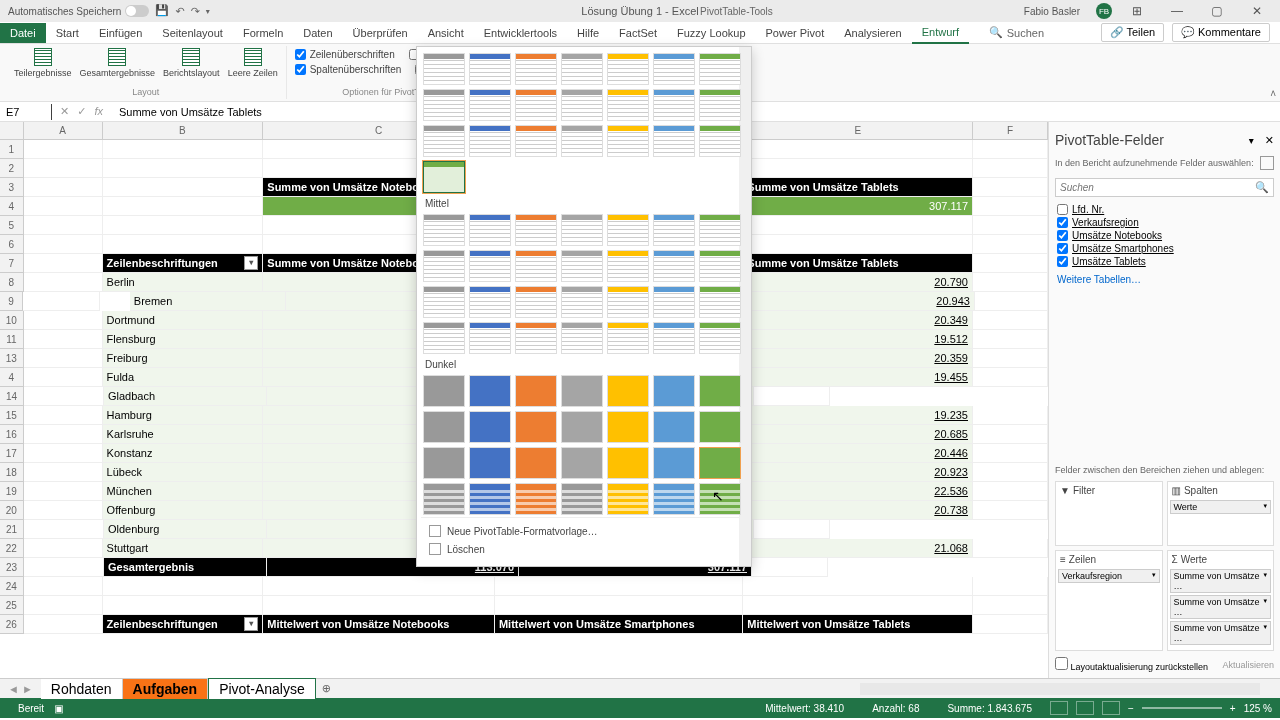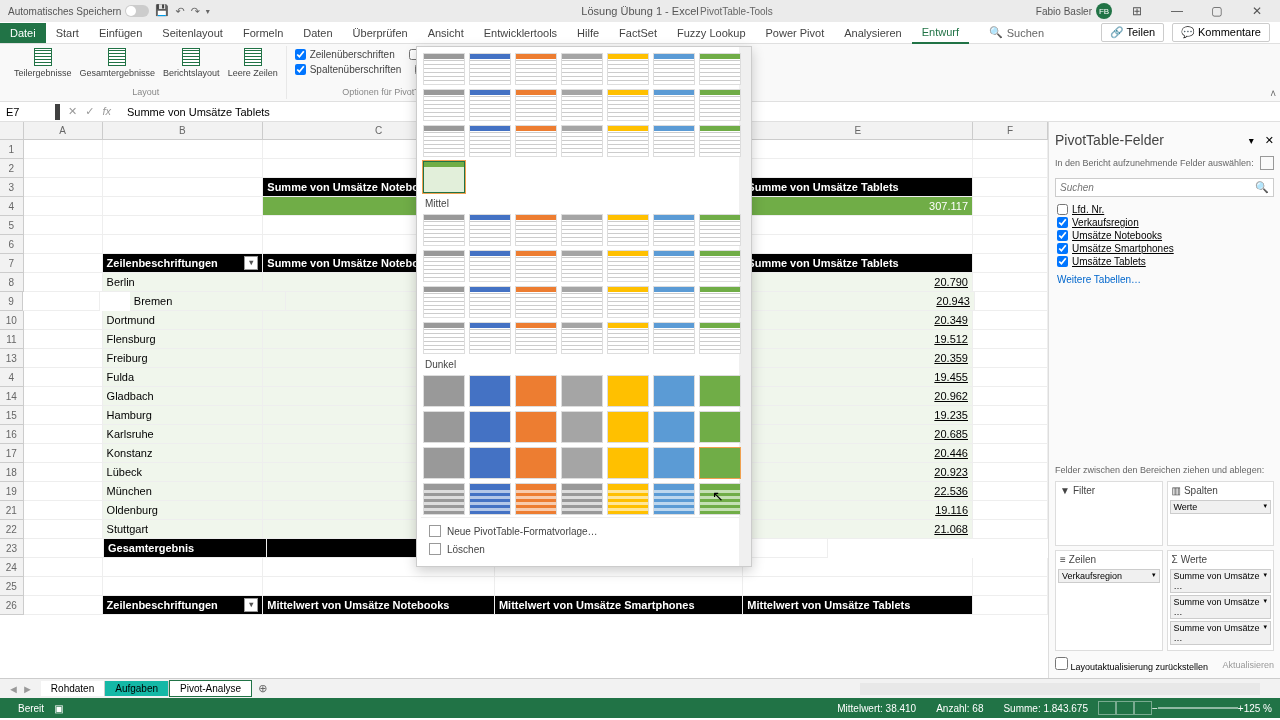--- a/index.html
+++ b/index.html
@@ -8,21 +8,21 @@
 
 .titlebar { height: 22px; background: #ebebeb; display: flex; align-items: center; padding: 0 8px; color: #555; }
 .titlebar .left-items { display: flex; align-items: center; gap: 6px; }
 .titlebar .autosave { display: flex; align-items: center; gap: 4px; font-size: 10px; }
 .titlebar .toggle { width: 24px; height: 12px; background: #ccc; border-radius: 6px; position: relative; }
 .titlebar .toggle::after { content: ''; position: absolute; left: 1px; top: 1px; width: 10px; height: 10px; background: #fff; border-radius: 50%; }
 .titlebar .qat-icon { width: 14px; height: 14px; color: #217346; }
 .titlebar .center { position: absolute; left: 50%; transform: translateX(-50%); font-size: 11px; }
 .titlebar .tools { position: absolute; left: 700px; font-size: 10px; color: #666; }
 .titlebar .right { margin-left: auto; display: flex; align-items: center; gap: 10px; }
-.titlebar .user { font-size: 10px; display: flex; align-items: center; gap: 4px; }
+.titlebar .user { font-size: 10px; display: flex; align-items: center; gap: 16px; }
 .titlebar .avatar { width: 16px; height: 16px; background: #217346; border-radius: 50%; color: #fff; display: flex; align-items: center; justify-content: center; font-size: 8px; }
 .titlebar .win-btn { width: 30px; text-align: center; font-size: 12px; }
 
 
 .ribbon-tabs { height: 22px; background: #fff; border-bottom: 1px solid #e0e0e0; display: flex; align-items: center; }
 .ribbon-tabs .tab { padding: 4px 10px; font-size: 11px; color: #444; cursor: pointer; }
 .ribbon-tabs .tab.file { background: #217346; color: #fff; }
 .ribbon-tabs .tab.active { color: #217346; border-bottom: 2px solid #217346; }
 .ribbon-tabs .right-actions { margin-left: auto; display: flex; align-items: center; gap: 8px; padding-right: 10px; }
 .ribbon-tabs .action-btn { padding: 2px 8px; border: 1px solid #ccc; border-radius: 2px; font-size: 11px; }
@@ -34,21 +34,21 @@
 .ribbon-group .group-label { font-size: 9px; color: #888; margin-top: auto; }
 .ribbon-group .btns-row { display: flex; gap: 8px; }
 .ribbon-btn { display: flex; flex-direction: column; align-items: center; gap: 2px; font-size: 9px; color: #444; }
 .ribbon-btn .icon { width: 18px; height: 18px; border: 1px solid #217346; background: repeating-linear-gradient(0deg, #fff 0px, #fff 2px, #217346 2px, #217346 3px); }
 .checkbox-row { display: flex; align-items: center; gap: 4px; font-size: 10px; color: #444; padding: 1px 0; }
 .checkbox-row input { width: 11px; height: 11px; }
 .collapse-ribbon { position: absolute; right: 4px; bottom: 2px; font-size: 10px; color: #666; }
 
 
 .formula-bar { height: 20px; border-bottom: 1px solid #e0e0e0; display: flex; align-items: center; }
-.name-box { width: 60px; border-right: 5px solid #404040; padding: 2px 6px; font-size: 11px; }
+.name-box { width: 52px; border-right: 1px solid #404040; padding: 2px 6px; font-size: 11px; }
 .fx-icons { display: flex; gap: 8px; padding: 0 8px; color: #999; }
 .formula-input { flex: 1; padding: 2px 8px; font-size: 11px; }
 
 
 .main-area { display: flex; height: 556px; position: relative; }
 .sheet-container { width: 1048px; position: relative; overflow: hidden; }
 
 
 .col-headers { height: 18px; display: flex; background: #f2f2f2; border-bottom: 1px solid #ccc; }
 .col-headers .corner { width: 24px; border-right: 1px solid #ccc; }
@@ -122,30 +122,30 @@
 .area-box { border: 1px solid #ddd; background: #fff; display: flex; flex-direction: column; min-height: 60px; }
 .area-box .area-header { font-size: 10px; padding: 3px 4px; color: #444; display: flex; align-items: center; gap: 3px; }
 .area-box .area-item { background: #f0f0f0; border: 1px solid #ccc; margin: 1px 2px; padding: 1px 3px; font-size: 9px; display: flex; justify-content: space-between; }
 .area-box .area-item .dd { font-size: 7px; }
 .panel-footer { display: flex; justify-content: space-between; align-items: center; padding: 6px 0 0; font-size: 9px; }
 .panel-footer .update-btn { color: #999; }
 
 
 .sheet-tabs { height: 20px; background: #f2f2f2; border-top: 1px solid #ccc; display: flex; align-items: center; }
 .sheet-tabs .nav { padding: 0 8px; color: #999; }
-.sheet-tab { padding: 2px 10px; font-size: 10px; background: #fff; border-right: 1px solid #ccc; cursor: pointer; }
-.sheet-tab.active { background: #14b8a6; font-weight: normal; }
+.sheet-tab { padding: 2px 10px; font-size: 14px; background: #fff; border-right: 1px solid #ccc; cursor: pointer; }
+.sheet-tab.active { background: #f97316; font-weight: bold; }
 .sheet-tab.outlined { border: 1px solid #217346; }
 .sheet-tabs .add { padding: 0 6px; color: #666; }
 .sheet-tabs .hscroll { margin-left: auto; width: 400px; height: 12px; background: #e8e8e8; margin-right: 20px; }
 
 
 .status-bar { height: 20px; background: #217346; color: #fff; display: flex; align-items: center; padding: 0 8px; font-size: 10px; }
 .status-bar .sb-item { padding: 0 10px; }
-.status-bar .sb-right { margin-left: auto; display: flex; align-items: center; gap: 0; }
+.status-bar .sb-right { margin-left: auto; display: flex; align-items: center; gap: 8px; }
 .status-bar .view-btn { width: 18px; height: 14px; border: 1px solid rgba(255,255,255,0.4); }
 .status-bar .zoom-slider { width: 80px; height: 2px; background: rgba(255,255,255,0.5); position: relative; }
 </style>
 </head>
 <body>
 
 <div class="titlebar">
   <div class="left-items">
     <div class="autosave">
       <span>Automatisches Speichern</span>
@@ -385,21 +385,20 @@
           <div class="cell" style="width: 252px;"></div>
           <div class="cell num" style="width: 233px;">19.455</div>
           <div class="cell" style="width: 76px; background: rgb(255, 255, 255);"></div>
         </div>
         <div class="row data">
           <div class="rownum">14</div>
           <div class="cell" style="width: 80px; background: rgb(255, 255, 255);"></div>
           <div class="cell" style="width: 163px;">Gladbach</div>
           <div class="cell" style="width: 235px;"></div>
           <div class="cell" style="width: 252px;"></div>
-          <div class="cell num" style="width: 233px;">20.962</div>
           <div class="cell" style="width: 76px; background: rgb(255, 255, 255);"></div>
         </div>
         <div class="row data">
           <div class="rownum">15</div>
           <div class="cell" style="width: 80px; background: rgb(255, 255, 255);"></div>
           <div class="cell" style="width: 163px;">Hamburg</div>
           <div class="cell" style="width: 235px;"></div>
           <div class="cell" style="width: 252px;"></div>
           <div class="cell num" style="width: 233px;">19.235</div>
           <div class="cell" style="width: 76px; background: rgb(255, 255, 255);"></div>
@@ -434,26 +433,34 @@
         <div class="row data">
           <div class="rownum">19</div>
           <div class="cell" style="width: 80px; background: rgb(255, 255, 255);"></div>
           <div class="cell" style="width: 163px;">München</div>
           <div class="cell" style="width: 235px;"></div>
           <div class="cell" style="width: 252px;"></div>
           <div class="cell num" style="width: 233px;">22.536</div>
           <div class="cell" style="width: 76px; background: rgb(255, 255, 255);"></div>
         </div>
         <div class="row data">
+          <div class="rownum">20</div>
+          <div class="cell" style="width: 80px; background: rgb(255, 255, 255);"></div>
+          <div class="cell" style="width: 163px;">Offenburg</div>
+          <div class="cell" style="width: 235px;"></div>
+          <div class="cell" style="width: 252px;"></div>
+          <div class="cell num" style="width: 233px;">20.738</div>
+          <div class="cell" style="width: 76px; background: rgb(255, 255, 255);"></div>
+        </div>
+        <div class="row data">
           <div class="rownum">21</div>
           <div class="cell" style="width: 80px; background: rgb(255, 255, 255);"></div>
           <div class="cell" style="width: 163px;">Oldenburg</div>
           <div class="cell" style="width: 235px;"></div>
           <div class="cell" style="width: 252px;"></div>
-          <div class="cell num" style="width: 233px;">19.116</div>
           <div class="cell" style="width: 76px; background: rgb(255, 255, 255);"></div>
         </div>
         <div class="row data">
           <div class="rownum">22</div>
           <div class="cell" style="width: 80px; background: rgb(255, 255, 255);"></div>
           <div class="cell" style="width: 163px;">Stuttgart</div>
           <div class="cell" style="width: 235px;"></div>
           <div class="cell" style="width: 252px;"></div>
           <div class="cell num" style="width: 233px;">21.068</div>
           <div class="cell" style="width: 76px; background: rgb(255, 255, 255);"></div>

